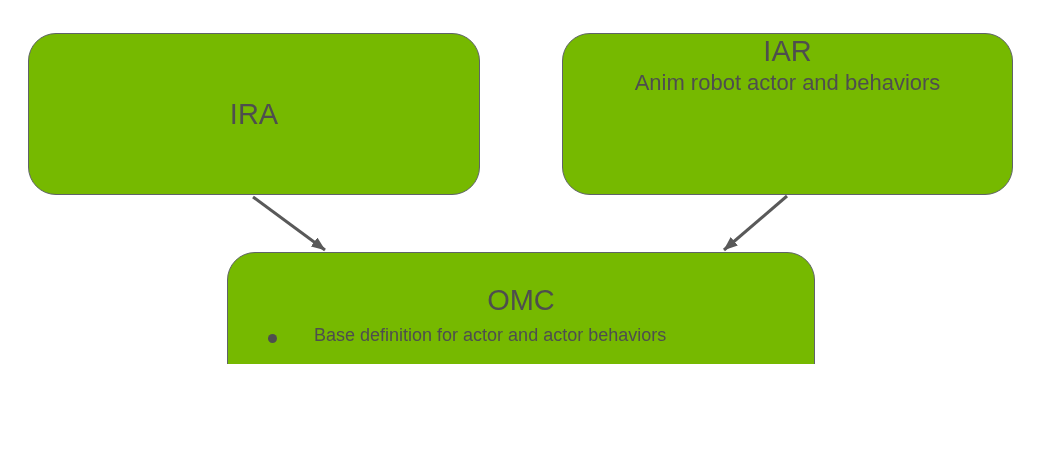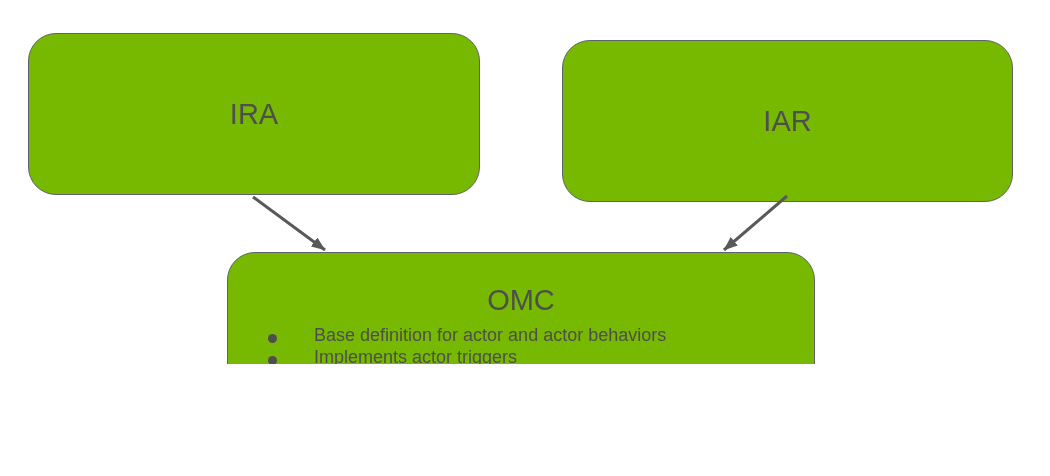--- a/index.html
+++ b/index.html
@@ -25,21 +25,21 @@
     position: absolute;
     background: var(--box-fill);
     border: 1.5px solid var(--box-border);
     border-radius: 28px;
     color: var(--text);
     display: flex;
     flex-direction: column;
     align-items: stretch;
   }
   .node-ira  { left: 28px;  top: 33px;  width: 452px; height: 162px; justify-content: center; }
-  .node-iar  { left: 562px; top: 40px;  width: 451px; height: 162px; justify-content: center; }
+  .node-iar  { left: 562px; top: 33px;  width: 451px; height: 162px; justify-content: flex-start; }
   .node-omc  { left: 227px; top: 252px; width: 588px; height: 203px; padding-top: 30px; }
   .node-title {
     font-size: 29px;
     line-height: 1.2;
     text-align: center;
     color: var(--text);
   }
   .node-subtitle {
     font-size: 22px;
     line-height: 1.25;
@@ -85,32 +85,29 @@
 <body>
 
 <div class="canvas">
 
   <div class="node node-ira">
     <div class="node-title">IRA</div>
   </div>
 
   <div class="node node-iar">
     <div class="node-title">IAR</div>
+    <div class="node-subtitle">Anim robot actor and behaviors</div>
   </div>
 
   <div class="node node-omc">
     <div class="node-title">OMC</div>
     <ul class="node-bullets">
       <li>
         <span class="bullet-dot"></span>
         <span>Base definition for actor and actor behaviors</span>
-      </li>
-      <li>
-        <span class="bullet-dot"></span>
-        <span>Implements actor triggers</span>
       </li>
     </ul>
   </div>
 
   <svg class="edges" viewBox="0 0 1050 476" xmlns="http://www.w3.org/2000/svg">
     <defs>
       <marker id="arrowhead" markerUnits="userSpaceOnUse" markerWidth="15" markerHeight="12" refX="13.5" refY="5.5" orient="auto">
         <path class="arrowhead-shape" d="M0,0 L14,5.5 L0,11 Z"></path>
       </marker>
     </defs>

